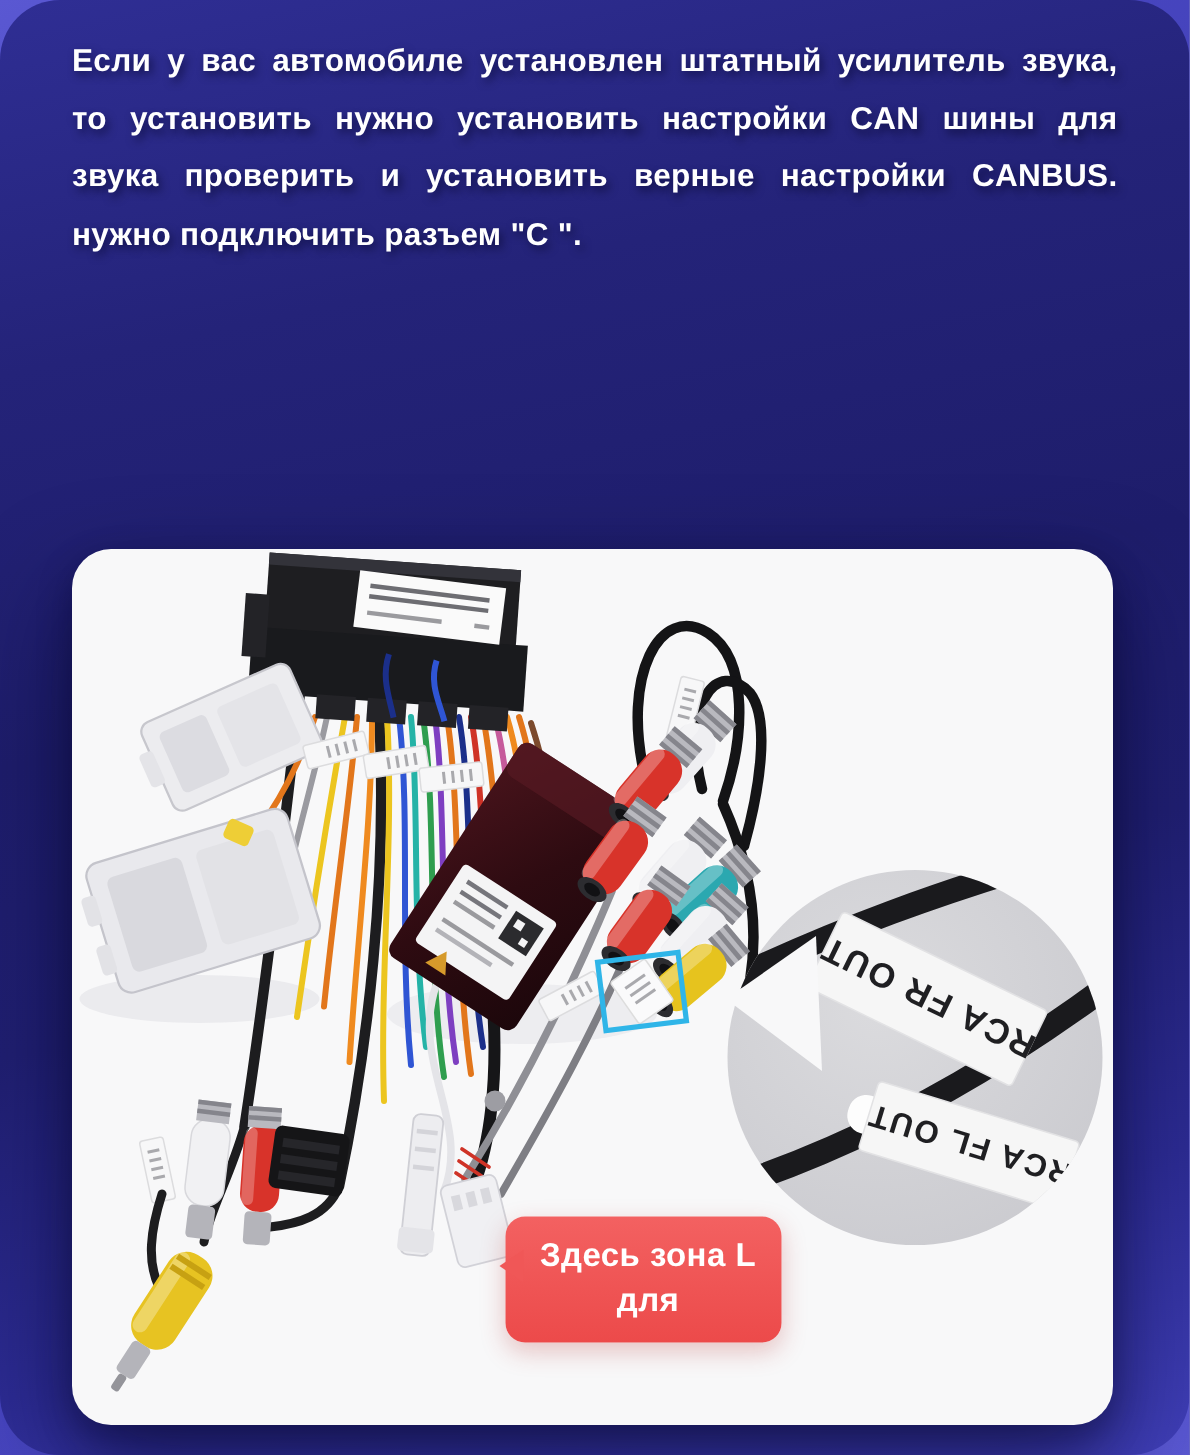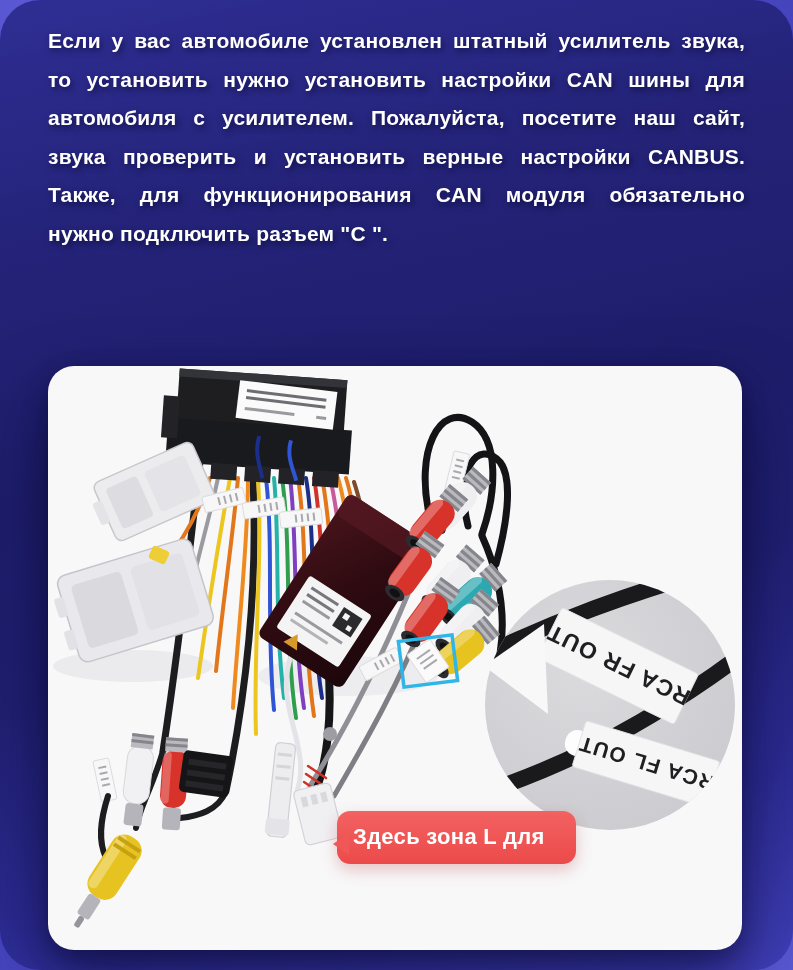--- a/index.html
+++ b/index.html
@@ -21,45 +21,44 @@
   .jline{text-align:justify;text-align-last:justify;}
   .cyan{color:#4fd2f2;}
   .cyan-block{margin-top:7px;}
   .panel{
     position:absolute;left:48px;top:366px;width:694px;height:584px;
     background:#f8f8f9;border-radius:26px;overflow:hidden;
     box-shadow:0 28px 65px rgba(6,6,40,.55),0 8px 22px rgba(6,6,40,.35);
   }
   .panel svg{position:absolute;left:0;top:0;}
   .callout{
-    position:absolute;left:289px;top:445px;width:239px;box-sizing:border-box;
+    position:absolute;left:289px;top:445px;width:184px;box-sizing:border-box;
     background:linear-gradient(180deg,#f36161,#ec4a4a);
     border-radius:13px;padding:11px 10px 12px 16px;
     box-shadow:0 6px 16px rgba(180,40,40,.25);
+    text-align:center;
   }
   .callout:before{
     content:"";position:absolute;left:-15px;top:22px;
     border:11px solid transparent;border-right:16px solid #f05757;
   }
   .callout div{
     color:#fff;font-size:22px;font-weight:700;line-height:1.38;letter-spacing:.3px;
   }
 </style>
 </head>
 <body>
 
 <div class="page">
   <div class="card">
 
     <div class="intro">
       <div class="line jline">Если у вас автомобиле установлен штатный усилитель звука,</div>
       <div class="line jline">то установить нужно установить настройки CAN шины для</div>
-      <div class="line jline">автомобиля с усилителем. Пожалуйста, посетите наш сайт,</div>
       <div class="line jline">звука проверить и установить верные настройки CANBUS.</div>
-      <div class="line jline">Также, для функционирования CAN модуля обязательно</div>
       <div class="line">нужно подключить разъем "C ".</div>
       <div class="cyan-block">
       </div>
     </div>
 
     <div class="panel">
       <svg width="694" height="584" viewBox="0 0 694 584">
         <defs>
           <linearGradient id="canGrad" x1="0" y1="0" x2="1" y2="1">
             <stop offset="0" stop-color="#4a141c"></stop>

